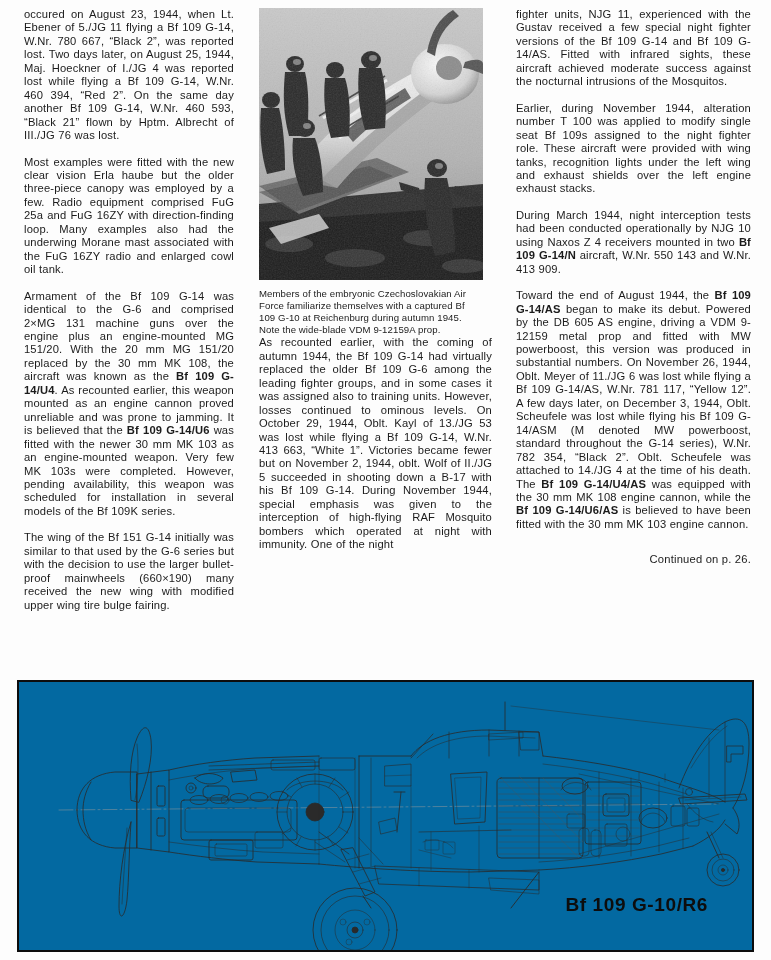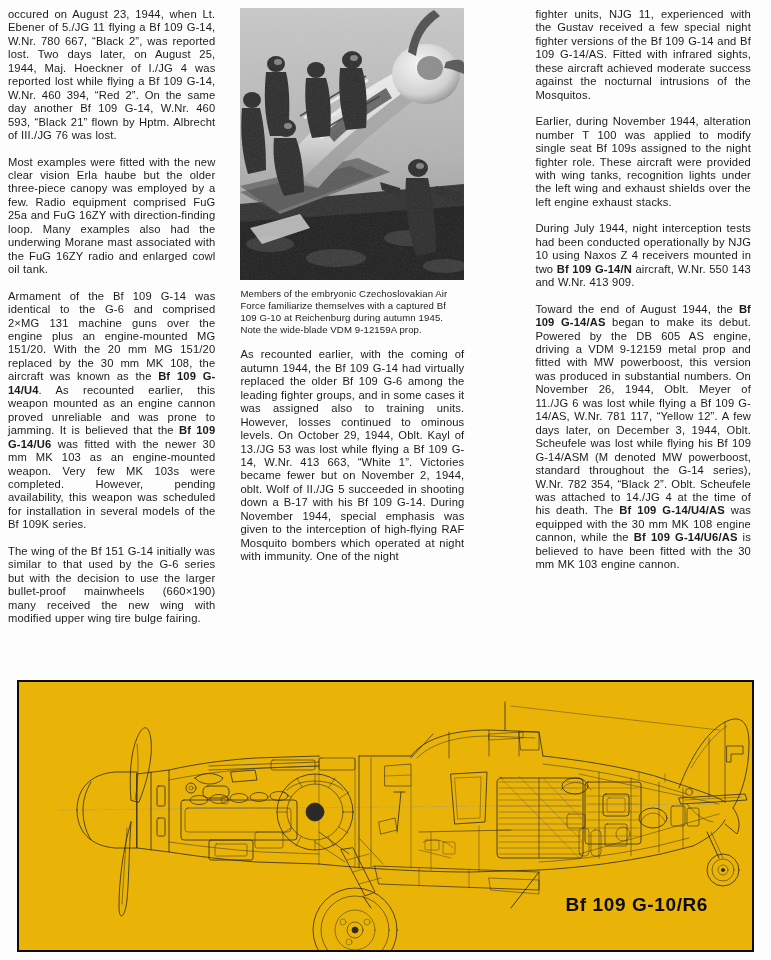--- a/index.html
+++ b/index.html
@@ -33,23 +33,23 @@
     height: 625px;
     display: flex;
     gap: 0;
   }
   .col {
     box-sizing: border-box;
     width: 257px;
     padding: 8px 22px 0 8px;
     position: relative;
   }
-  .col-1 { padding-left: 8px;  padding-right: 23px; }
+  .col-1 { padding-left: 24px;  padding-right: 23px; }
   .col-2 { padding-left: 2px;  padding-right: 22px; }
-  .col-3 { padding-left: 2px;  padding-right: 20px; margin-left: 47px;  }
+  .col-3 { padding-left: 2px;  padding-right: 20px;  }
 
   p.body {
     margin: 0 0 13px 0;
     font-size: 11.2px;
     line-height: 13.45px;
     text-align: justify;
     text-justify: inter-word;
     letter-spacing: 0.15px;
     color: #1b1b1b;
     word-spacing: 0.2px;
@@ -66,21 +66,21 @@
     margin: 0 0 8px 0;
     position: relative;
     overflow: hidden;
     background: #2b2b2b;
   }
   .photo-wrap svg { display: block; }
 
   .caption {
     font-size: 9.6px;
     line-height: 12.1px;
-    margin: 0 0 12px 0;
+    margin: 0 0 0 0;
     text-align: left;
     letter-spacing: 0.1px;
     color: #1b1b1b;
     width: 224px;
   }
 
   .continued {
     font-size: 11.2px;
     line-height: 13.4px;
     text-align: right;
@@ -90,21 +90,21 @@
   }
 
   
   .drawing-panel {
     position: absolute;
     left: 17px;
     top: 680px;
     width: 737px;
     height: 272px;
     border: 2.5px solid #0d0d0d;
-    background: #eab308;
+    background: #0369a1;
     box-sizing: border-box;
     overflow: hidden;
   }
   .drawing-panel svg { display: block; }
 
   .drawing-label {
     position: absolute;
     right: 44px;
     bottom: 34px;
     font-size: 19px;
@@ -233,22 +233,23 @@
       </div>
 
       <div class="caption">Members of the embryonic Czechoslovakian Air Force familiarize themselves with a captured Bf 109 G-10 at Reichenburg during autumn 1945. Note the wide-blade VDM 9-12159A prop.</div>
 
       <p class="body">As recounted earlier, with the coming of autumn 1944, the Bf 109 G-14 had virtually replaced the older Bf 109 G-6 among the leading fighter groups, and in some cases it was assigned also to training units. However, losses continued to ominous levels. On October 29, 1944, Oblt. Kayl of 13./JG 53 was lost while flying a Bf 109 G-14, W.Nr. 413 663, “White 1”. Victories became fewer but on November 2, 1944, oblt. Wolf of II./JG 5 succeeded in shooting down a B-17 with his Bf 109 G-14. During November 1944, special emphasis was given to the interception of high-flying RAF Mosquito bombers which operated at night with immunity. One of the night</p>
     </div>
 
     <div class="col col-3">
       <p class="body">fighter units, NJG 11, experienced with the Gustav received a few special night fighter versions of the Bf 109 G-14 and Bf 109 G-14/AS. Fitted with infrared sights, these aircraft achieved moderate success against the nocturnal intrusions of the Mosquitos.</p>
       <p class="body">Earlier, during November 1944, alteration number T 100 was applied to modify single seat Bf 109s assigned to the night fighter role. These aircraft were provided with wing tanks, recognition lights under the left wing and exhaust shields over the left engine exhaust stacks.</p>
-      <p class="body"><span>During July 1944, night interception tests had been conducted operationally by NJG 10 using Naxos Z 4 receivers mounted in two </span><b>Bf 109 G-14/N</b><span> aircraft, W.Nr. 550 143 and W.Nr. 413 909.</span></p>
+      <p class="body"><span>During March 1944, night interception tests had been conducted operationally by NJG 10 using Naxos Z 4 receivers mounted in two </span><b>Bf 109 G-14/N</b><span> aircraft, W.Nr. 550 143 and W.Nr. 413 909.</span></p>
       <p class="body"><span>Toward the end of August 1944, the </span><b>Bf 109 G-14/AS</b><span> began to make its debut. Powered by the DB 605 AS engine, driving a VDM 9-12159 metal prop and fitted with MW powerboost, this version was produced in substantial numbers. On November 26, 1944, Oblt. Meyer of 11./JG 6 was lost while flying a Bf 109 G-14/AS, W.Nr. 781 117, “Yellow 12”. A few days later, on December 3, 1944, Oblt. Scheufele was lost while flying his Bf 109 G-14/ASM (M denoted MW powerboost, standard throughout the G-14 series), W.Nr. 782 354, “Black 2”. Oblt. Scheufele was attached to 14./JG 4 at the time of his death. The </span><b>Bf 109 G-14/U4/AS</b><span> was equipped with the 30 mm MK 108 engine cannon, while the </span><b>Bf 109 G-14/U6/AS</b><span> is believed to have been fitted with the 30 mm MK 103 engine cannon.</span></p>
+      <div class="continued">Continued on p. 26.</div>
     </div>
 
   </div>
 
   <div class="drawing-panel">
     <svg width="733" height="268" viewBox="0 0 733 268" xmlns="http://www.w3.org/2000/svg">
       <g stroke="#2a2a2a" fill="none" stroke-width="0.8" stroke-linejoin="round" stroke-linecap="round">
 
         <line x1="40" y1="128" x2="700" y2="122" stroke="#9a9a9a" stroke-width="0.5" stroke-dasharray="14 3 2 3"></line>
 

